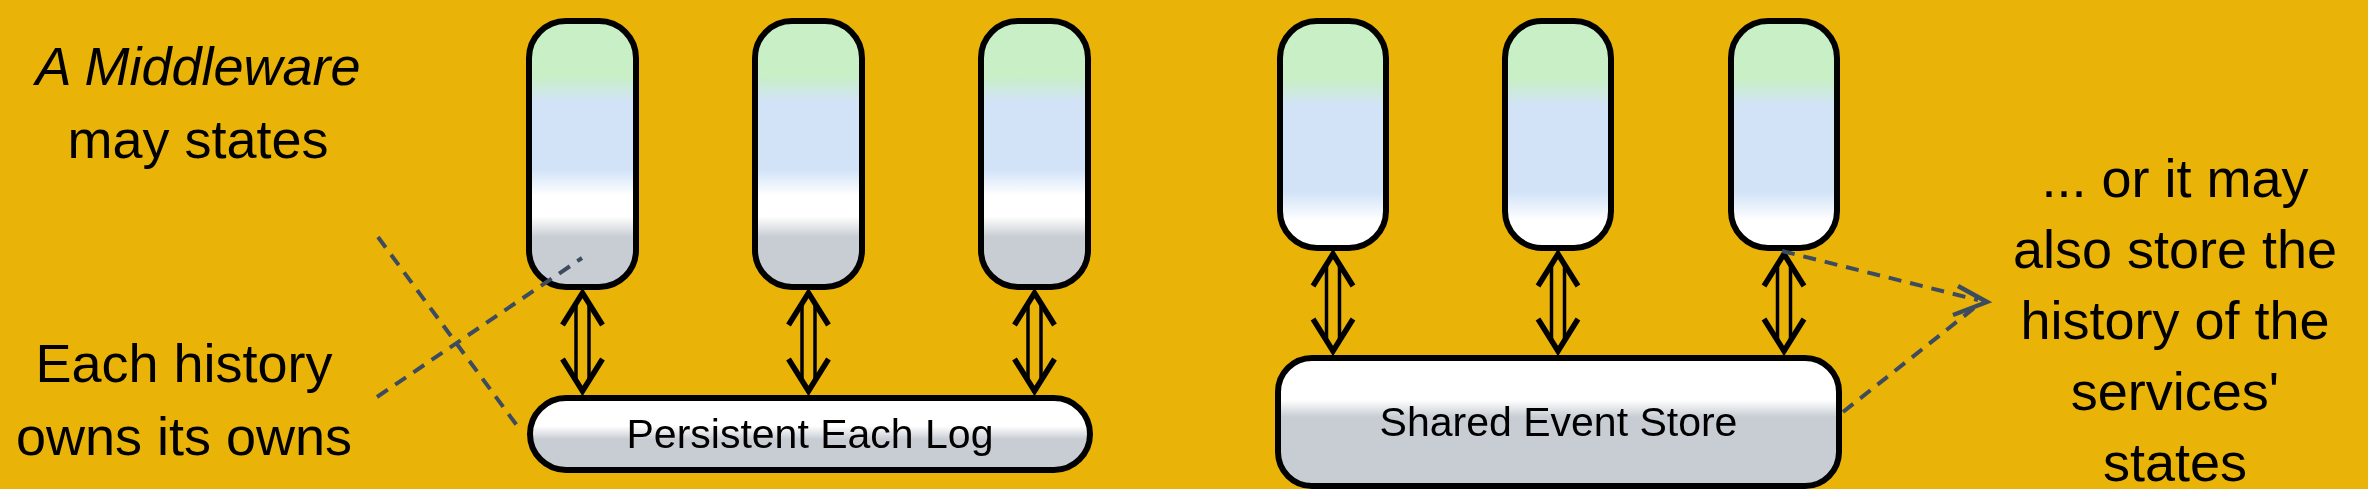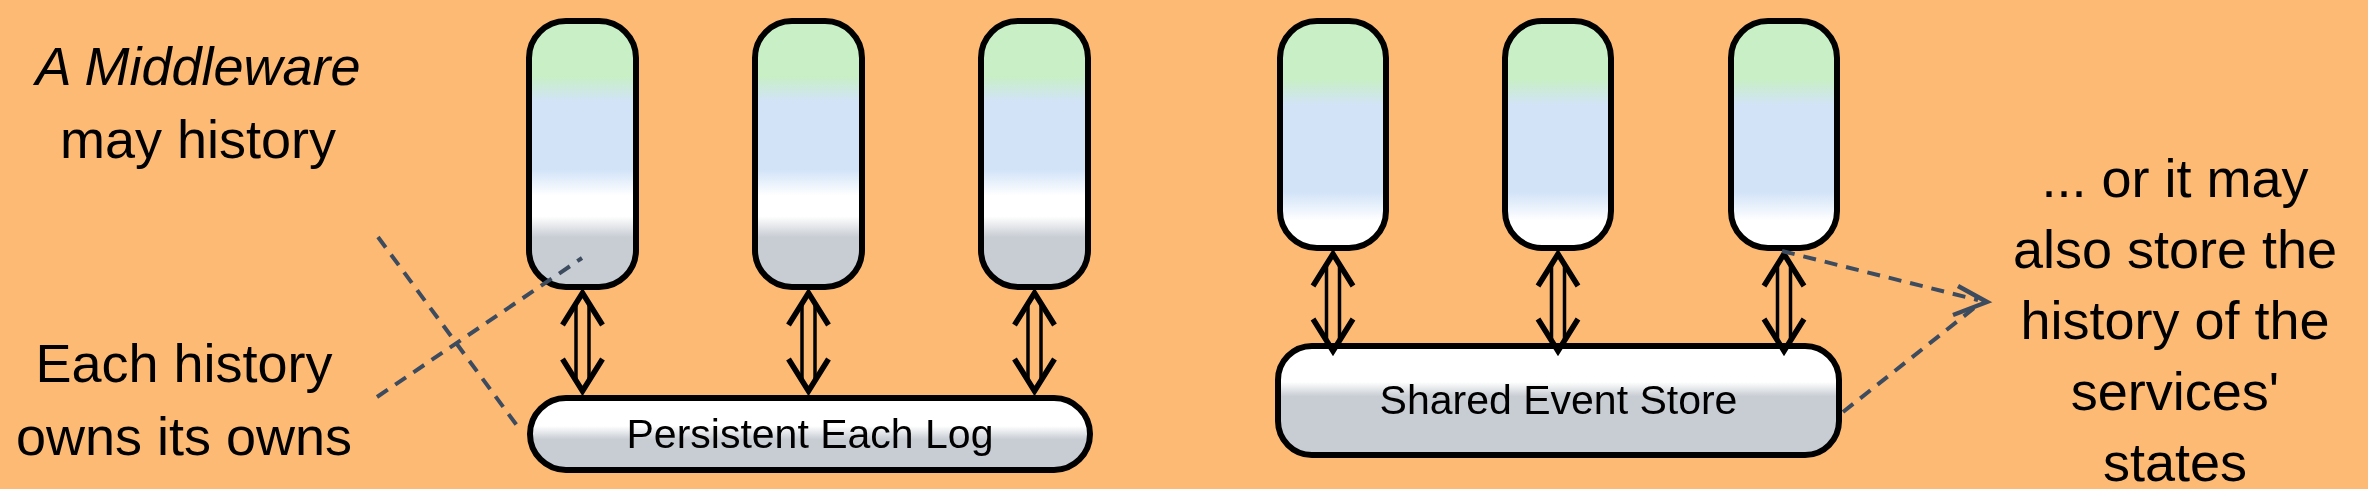--- a/index.html
+++ b/index.html
@@ -6,21 +6,21 @@
     --pill-green:#c8efc5;
     --pill-blue:#d2e3f8;
     --fill-gray:#c8cdd4;
     --outline:#000000;
     --dash:#3d4b5f;
   }
   html,body{margin:0;padding:0;background:#ffffff;}
   .canvas{
     position:relative;
     width:2368px;height:489px;
-    background:#fdba74;
+    background:#eab308;
     overflow:hidden;
     font-family:"Liberation Sans", sans-serif;
     color:#000;
   }
   
   .note{
     position:absolute;
     text-align:center;
     font-size:54px;
     line-height:73px;
@@ -61,39 +61,39 @@
     border:6px solid var(--outline,#000);
     display:flex;align-items:center;justify-content:center;
     font-size:41px;
   }
   #event-log{
     left:527px;top:395px;width:566px;height:78px;border-radius:39px;
     background:linear-gradient(to bottom,#ffffff 0%,#ffffff 38%,
       var(--fill-gray,#c8cdd4) 58%,var(--fill-gray,#c8cdd4) 100%);
   }
   #event-store{
-    left:1275px;top:343px;width:567px;height:115px;border-radius:37px;
+    left:1275px;top:355px;width:567px;height:134px;border-radius:37px;
     background:linear-gradient(to bottom,#ffffff 0%,#ffffff 32%,
       var(--fill-gray,#c8cdd4) 46%,var(--fill-gray,#c8cdd4) 100%);
   }
   
   .overlay{position:absolute;left:0;top:0;width:2368px;height:489px;pointer-events:none;}
   .dbl-arrow .shaft{stroke:var(--outline,#000);stroke-width:3.5;fill:none;}
   .dbl-arrow .head{stroke:var(--outline,#000);stroke-width:5.5;fill:none;stroke-linejoin:miter;}
   .conn{stroke:var(--dash,#3d4b5f);stroke-width:4;fill:none;stroke-dasharray:13 9;}
   .conn-head{stroke:var(--dash,#3d4b5f);stroke-width:4.5;fill:none;stroke-linejoin:miter;}
 </style>
 </head>
 <body>
 
 <div class="canvas">
 
   <div class="note" id="note-middleware">
     <span class="line italic">A Middleware</span>
-    <span class="line">may history</span>
+    <span class="line">may states</span>
   </div>
 
   <div class="note" id="note-ownership">
     <span class="line">Each history</span>
     <span class="line">owns its owns</span>
   </div>
 
   <div class="note" id="note-history">
     <span class="line">... or it may</span>
     <span class="line">also store the</span>

